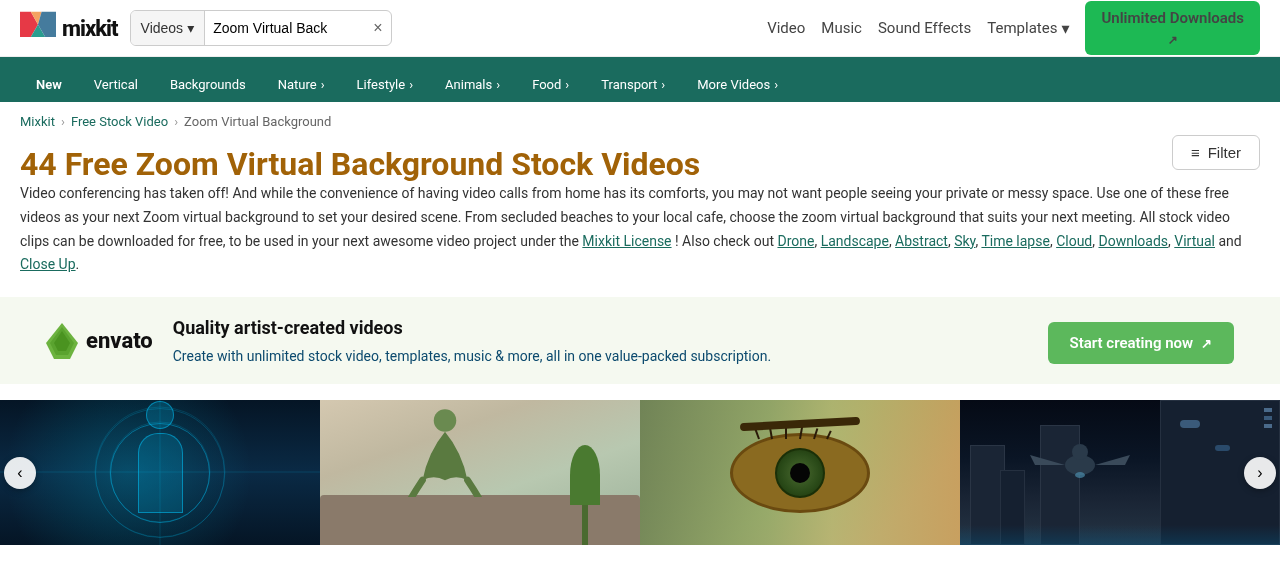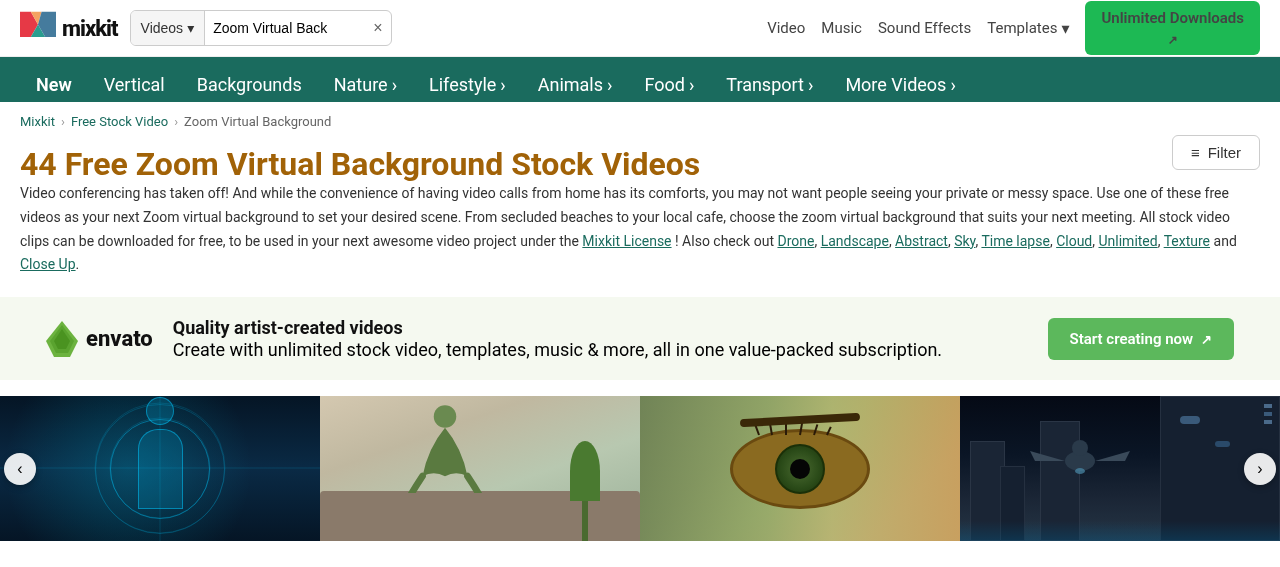--- a/index.html
+++ b/index.html
@@ -101,21 +101,21 @@
       background: #1a6b5e;
       display: flex;
       align-items: center;
       padding: 0 20px;
       height: 45px;
       gap: 0;
     }
     .sub-nav a {
       color: #fff;
       text-decoration: none;
-      font-size: 18px;
+      font-size: 13px;
       padding: 0 16px;
       height: 45px;
       display: flex;
       align-items: center;
       gap: 4px;
       white-space: nowrap;
       margin-top: 10px;
     }
     .sub-nav a.active {
       font-weight: 600;
@@ -200,23 +200,23 @@
       font-size: 22px;
       font-weight: 700;
       color: #111;
     }
     .envato-text h3 {
       font-size: 18px;
       font-weight: 700;
       color: #111;
     }
     .envato-text p {
-      font-size: 18px;
-      color: #000000;
-      margin-top: 1px;
+      font-size: 14px;
+      color: #0c4a6e;
+      margin-top: 10px;
     }
     .envato-cta {
       background: #5cb85c;
       color: #fff;
       padding: 12px 22px;
       border-radius: 6px;
       font-size: 15px;
       font-weight: 600;
       text-decoration: none;
       display: flex;
@@ -459,22 +459,22 @@
 <div class="description">
   <span>Video conferencing has taken off! And while the convenience of having video calls from home has its comforts, you may not want people seeing your private or messy space. Use one of these free videos as your next Zoom virtual background to set your desired scene. From secluded beaches to your local cafe, choose the zoom virtual background that suits your next meeting. All stock video clips can be downloaded for free, to be used in your next awesome video project under the </span>
   <a href="#">Mixkit License</a>
   <span>! Also check out </span>
   <a href="#">Drone</a><span>, </span>
   <a href="#">Landscape</a><span>, </span>
   <a href="#">Abstract</a><span>, </span>
   <a href="#">Sky</a><span>, </span>
   <a href="#">Time lapse</a><span>, </span>
   <a href="#">Cloud</a><span>, </span>
-  <a href="#">Unlimited</a><span>, </span>
-  <a href="#">Texture</a>
+  <a href="#">Downloads</a><span>, </span>
+  <a href="#">Virtual</a>
   <span> and </span>
   <a href="#">Close Up</a><span>.</span>
 </div>
 
 <div class="envato-banner">
   <div class="envato-left">
     <div class="envato-logo">
       <svg width="32" height="36" viewBox="0 0 32 36">
         <path d="M16 0 L32 20 L24 36 L8 36 L0 20 Z" fill="#6cb33f"></path>
         <path d="M16 4 L28 20 L22 32 L10 32 L4 20 Z" fill="#5aa32f"></path>

